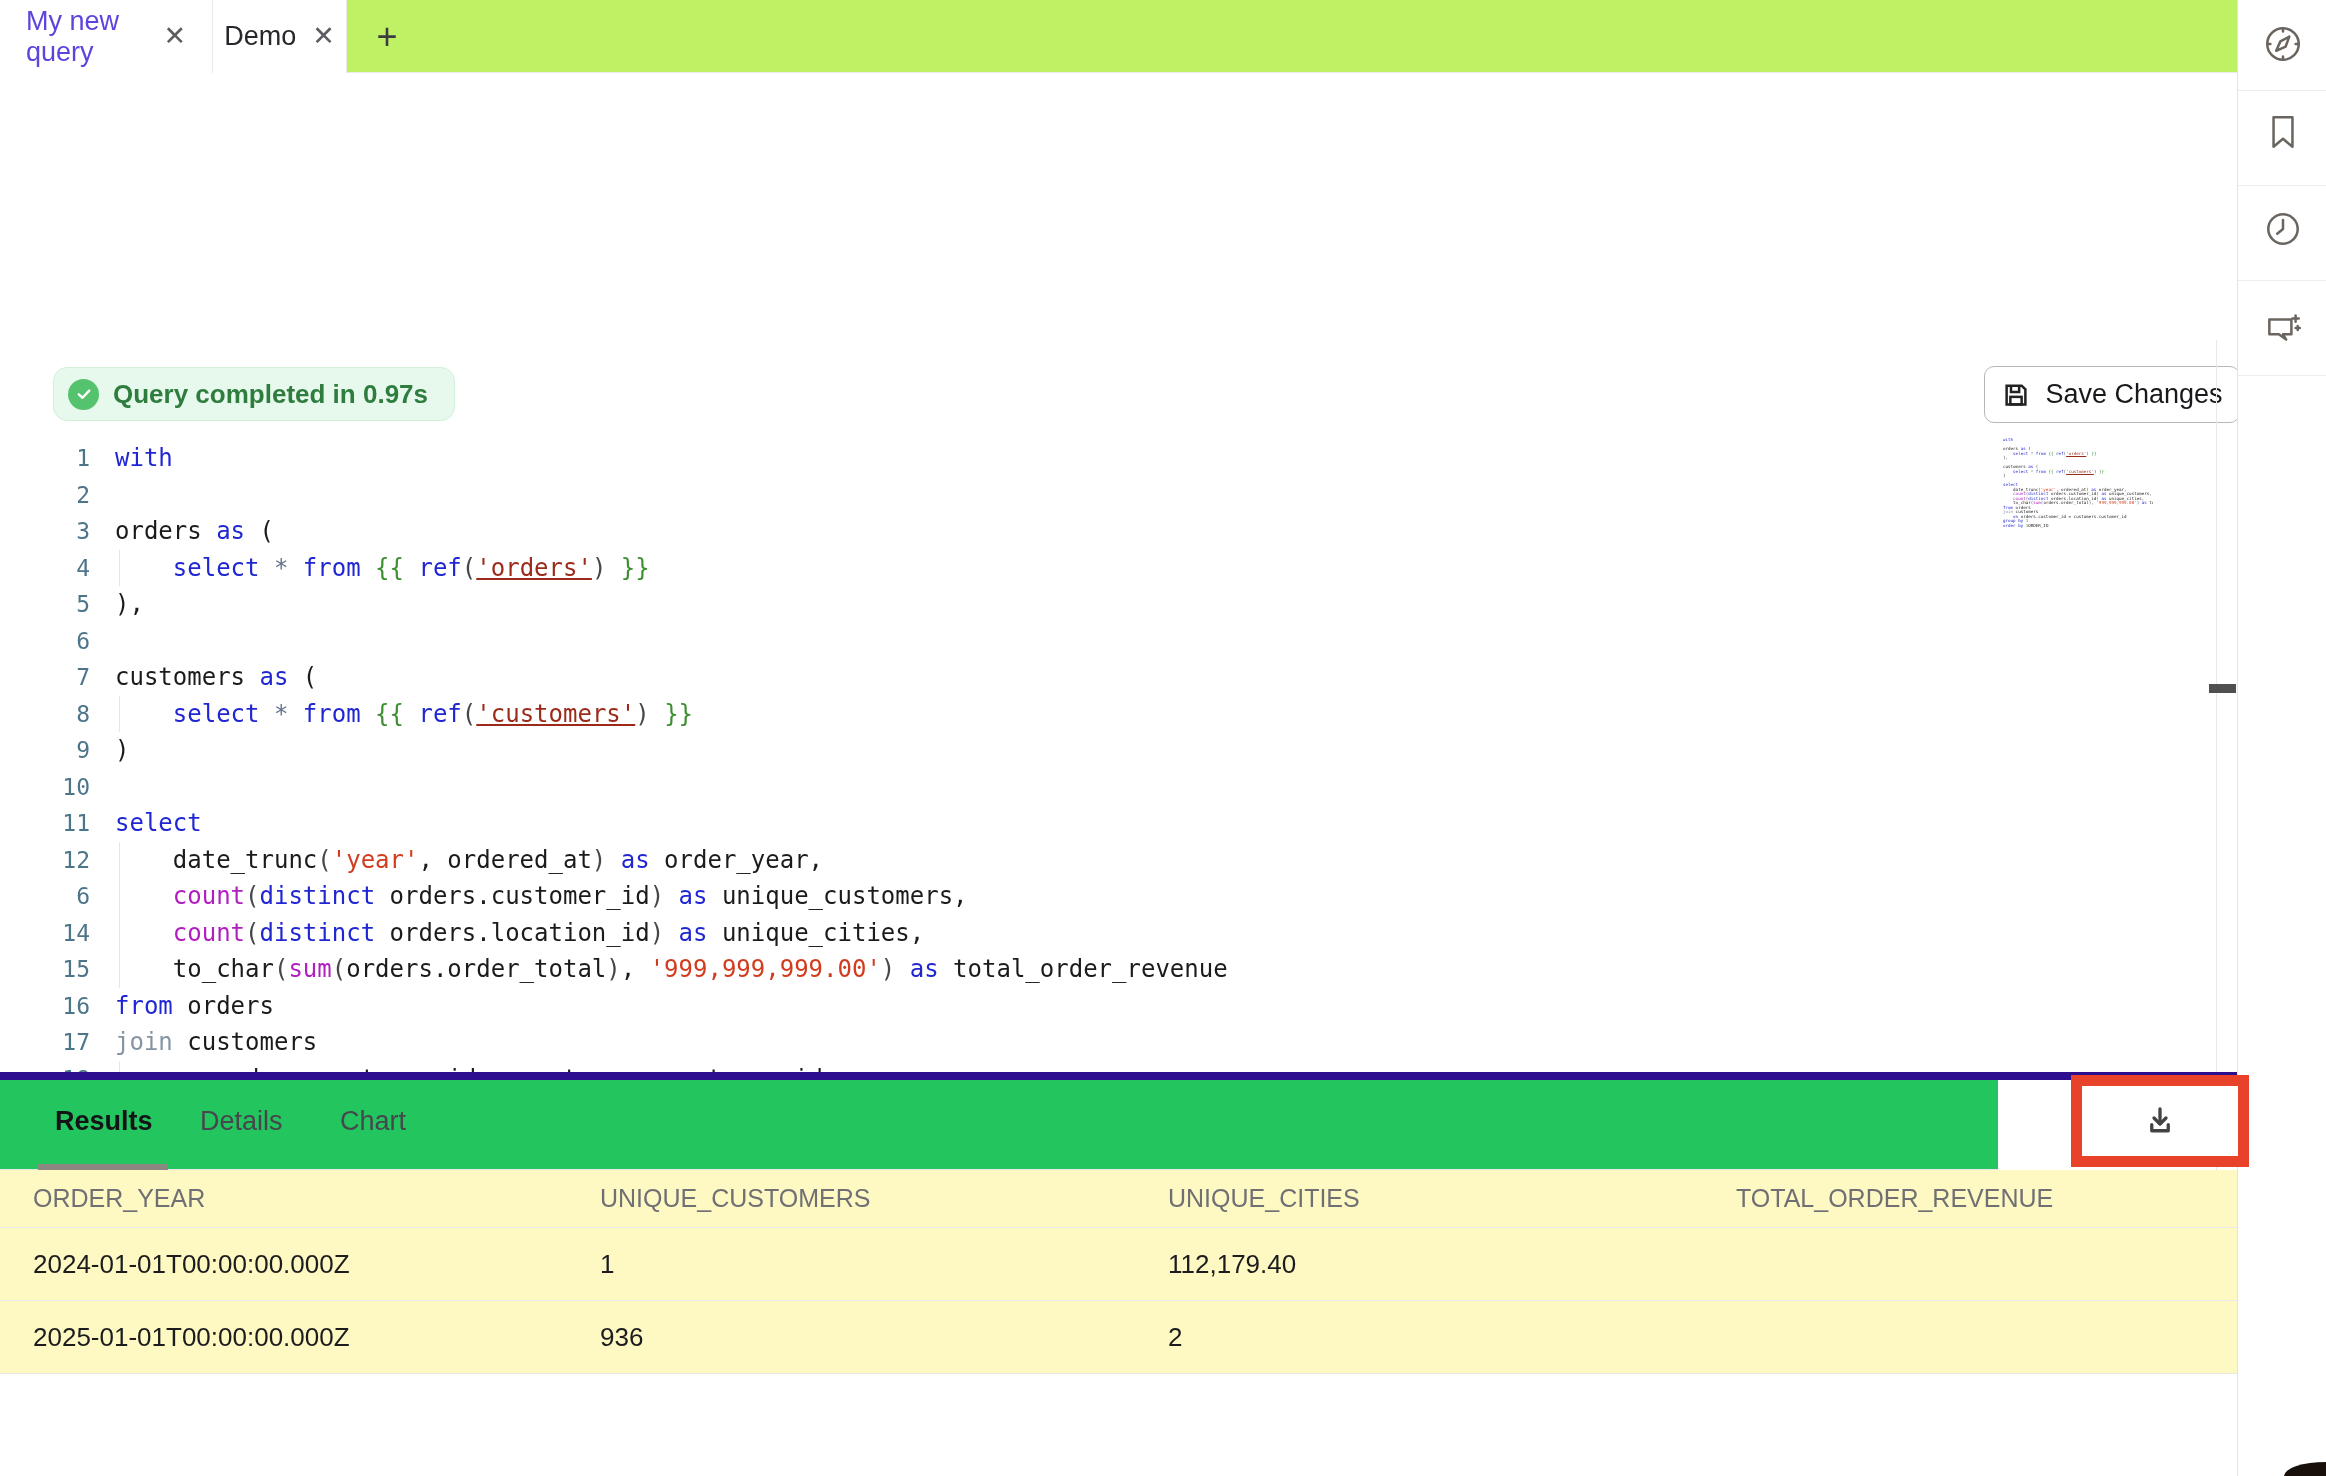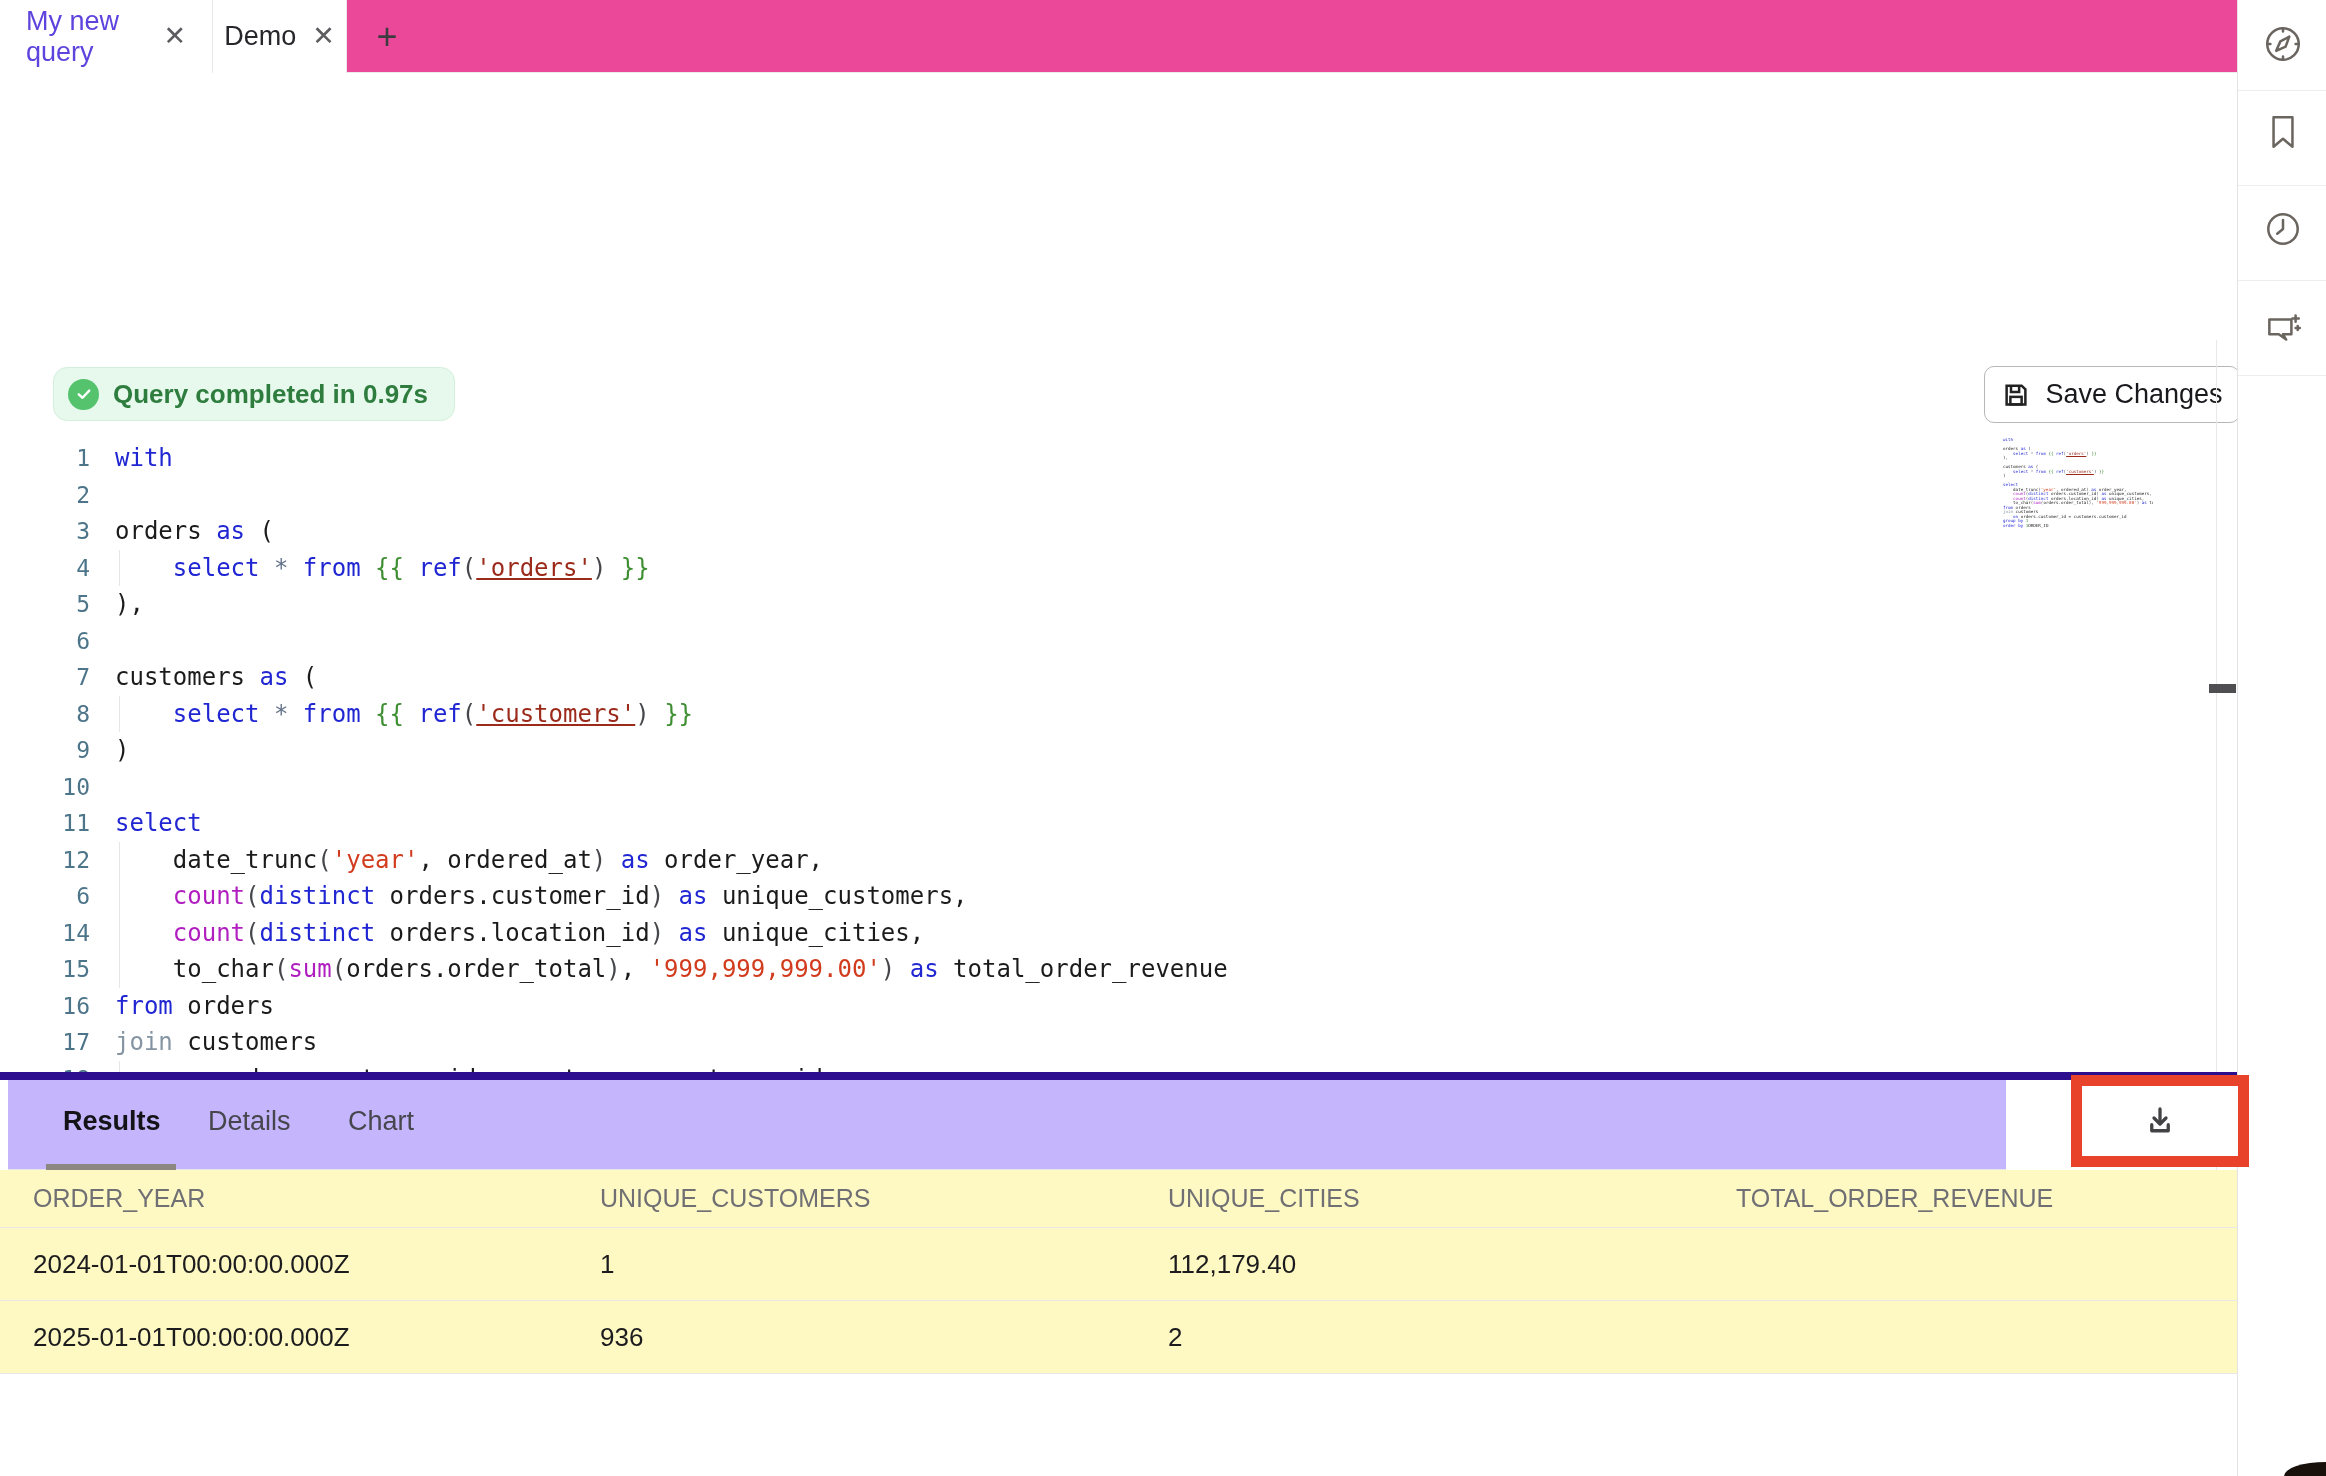--- a/index.html
+++ b/index.html
@@ -1,21 +1,21 @@
 <!DOCTYPE html>
 <html><head>
 <meta charset="utf-8">
 <style>
   * { margin:0; padding:0; box-sizing:border-box; }
   html,body { background:#ffffff; }
   body { font-family:"Liberation Sans", sans-serif; color:#1b1b1f; }
   #app { position:relative; width:2326px; height:1476px; background:#fff; overflow:hidden; }
 
   
-  .tabbar { position:absolute; left:0; top:0; width:2237px; height:73px; background:#ec4899; border-bottom:1px solid #ebebeb; }
+  .tabbar { position:absolute; left:0; top:0; width:2237px; height:73px; background:#bef264; border-bottom:1px solid #ebebeb; }
   .tab { position:absolute; top:0; height:73px; display:flex; align-items:center; gap:16px; padding:0 26px; border-right:1px solid #e9e9e9; background:#fff; cursor:pointer; }
   .tab .lbl { font-size:27px; color:#26262b; }
   .tab.active .lbl { color:#5e43dd; }
   .tab .x { font-size:27px; color:#5c5c61; line-height:1; }
   .tab-plus { position:absolute; top:0; left:347px; width:80px; height:73px; display:flex; align-items:center; justify-content:center; font-size:36px; color:#3c3c40; font-weight:300; cursor:pointer; }
 
   
   .qheader { position:absolute; left:0; top:73px; width:2237px; height:97px; background:#fff; }
   .avatar { position:absolute; left:41px; top:105px; width:46px; height:46px; border-radius:50%; background:#d8e7fb; color:#1d4e90; font-weight:700; font-size:22px; display:flex; align-items:center; justify-content:center; }
   .qtitle { position:absolute; left:106px; top:113px; font-size:27px; color:#202024; }
@@ -53,21 +53,21 @@
   .minimap { font-family:"DejaVu Sans Mono", monospace; }
 
   
   .scrolltrack { position:absolute; left:2208px; top:170px; width:29px; height:903px; border-left:1px solid #e8e8e8; }
   .scrollthumb { position:absolute; left:2209px; top:684px; width:27px; height:9px; background:#4f4f52; cursor:pointer; }
 
   
   .splitter { position:absolute; left:0; top:1072px; width:2237px; height:8px; background:#2d0e8e; cursor:row-resize; }
 
   
-  .rtabs { position:absolute; left:8px; top:1080px; width:1998px; height:90px; background:#c4b5fd; border-bottom:1px solid #e6e6e6; }
+  .rtabs { position:absolute; left:0; top:1080px; width:1998px; height:90px; background:#22c55e; border-bottom:1px solid #e6e6e6; }
   .rtab { position:absolute; top:26px; font-size:27px; color:#46464c; font-weight:500; cursor:pointer; }
   .rtab.active { color:#141418; font-weight:700; }
   .runderline { position:absolute; left:38px; top:84px; width:130px; height:7px; background:#8c8781; }
 
   .dl-annotation { position:absolute; left:2071px; top:1075px; width:178px; height:92px; border:11px solid #e8432a; background:#fff; z-index:5; }
   .dl-btn { position:absolute; inset:0; display:flex; align-items:center; justify-content:center; cursor:pointer; background:#fff; }
   .dl-btn svg { stroke:#434346; fill:none; stroke-width:2.2; stroke-linecap:round; stroke-linejoin:round; }
 
   .rtable { position:absolute; left:0; top:1170px; width:2237px; }
   .trow { display:grid; grid-template-columns:567px 568px 568px auto; padding-left:33px; align-items:center; border-bottom:1px solid #e8e8e8; background:#fef9c3; }

